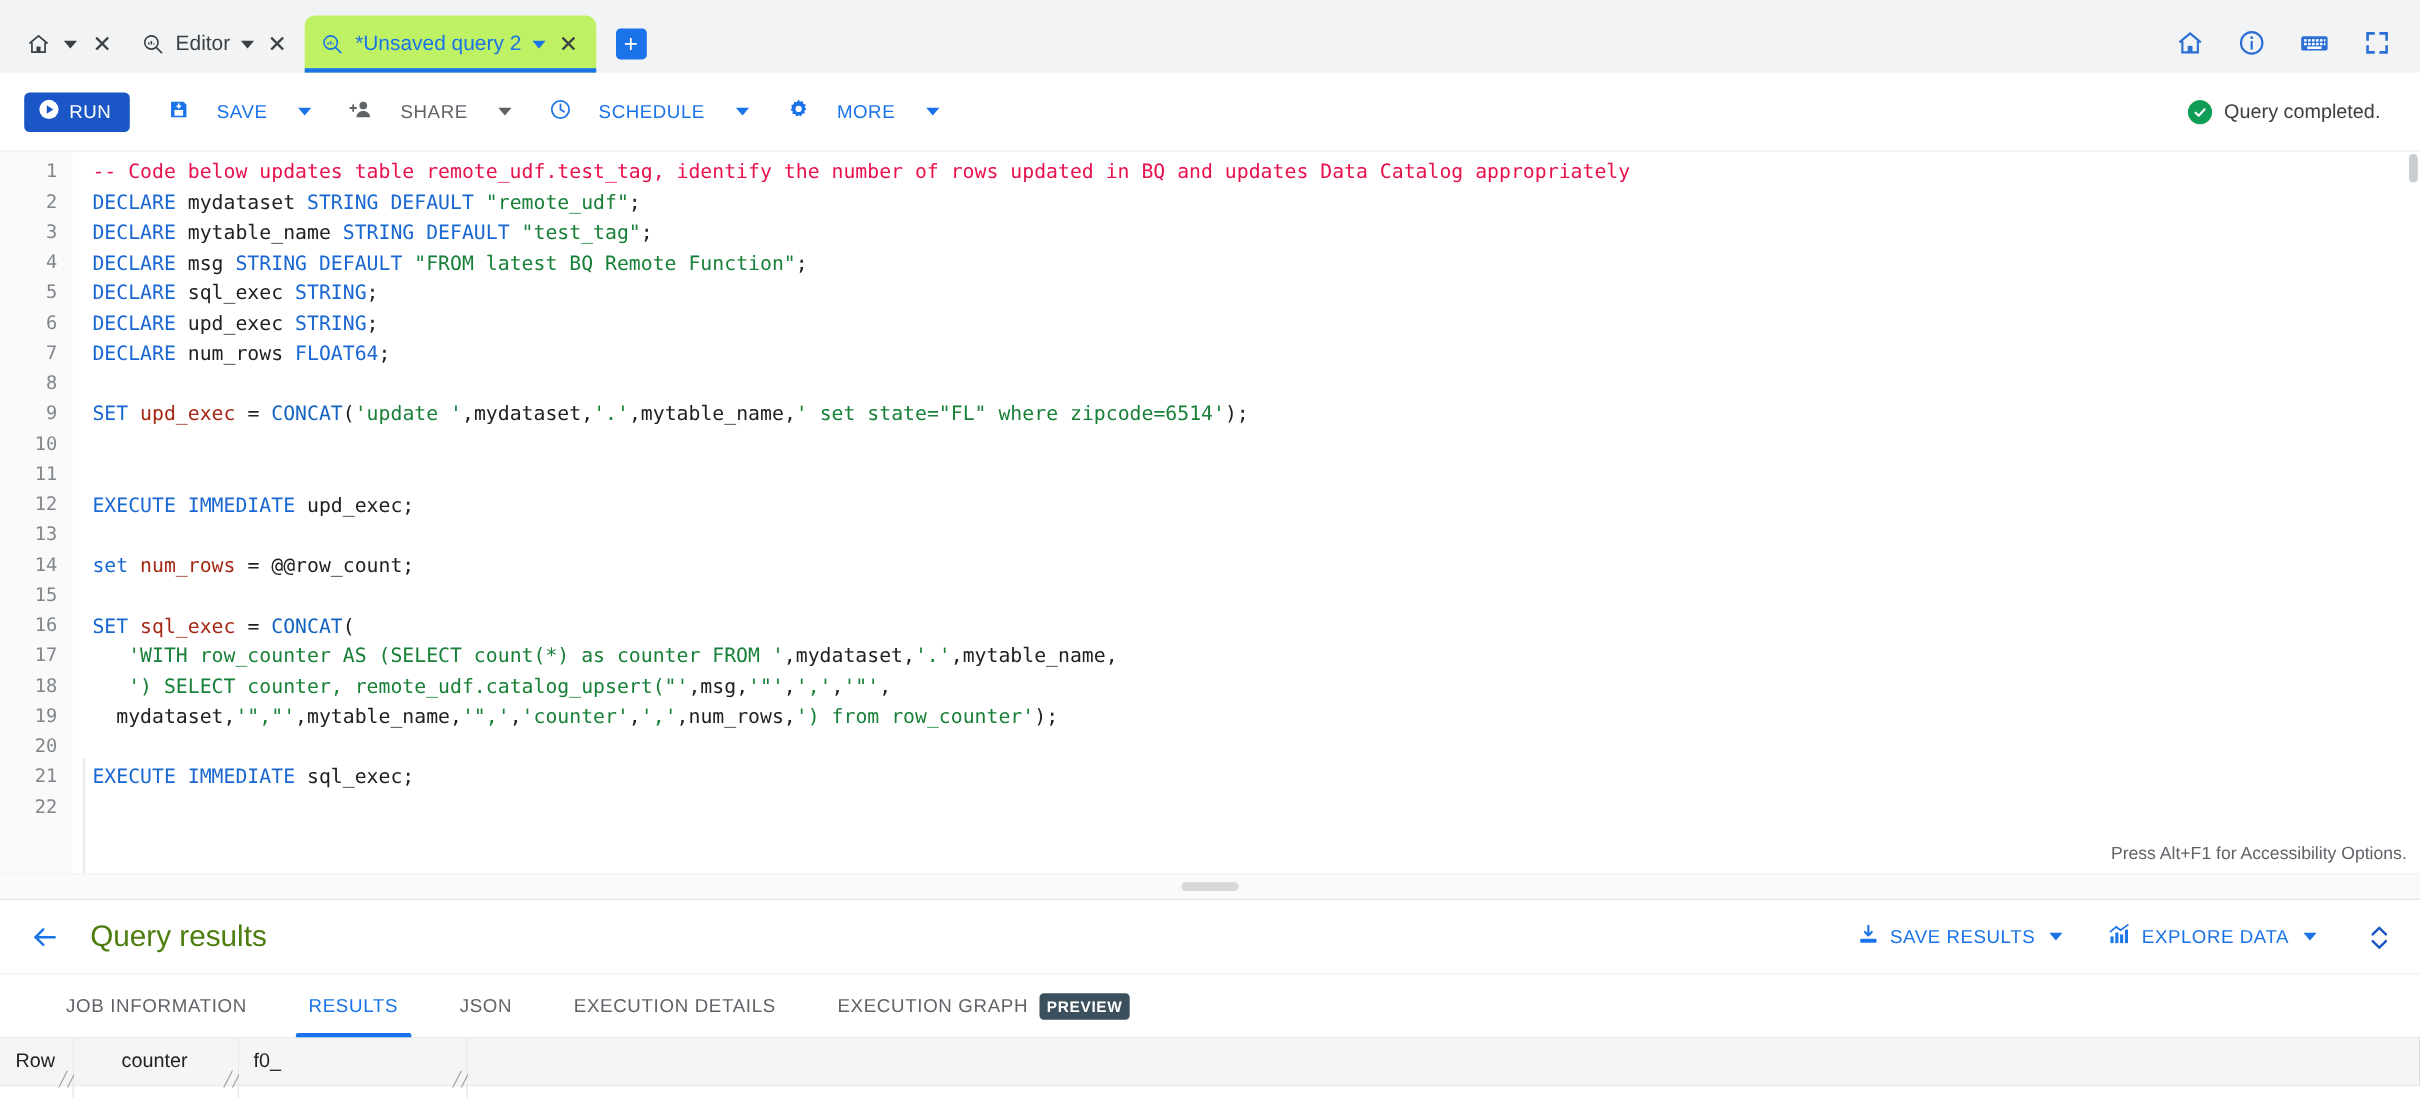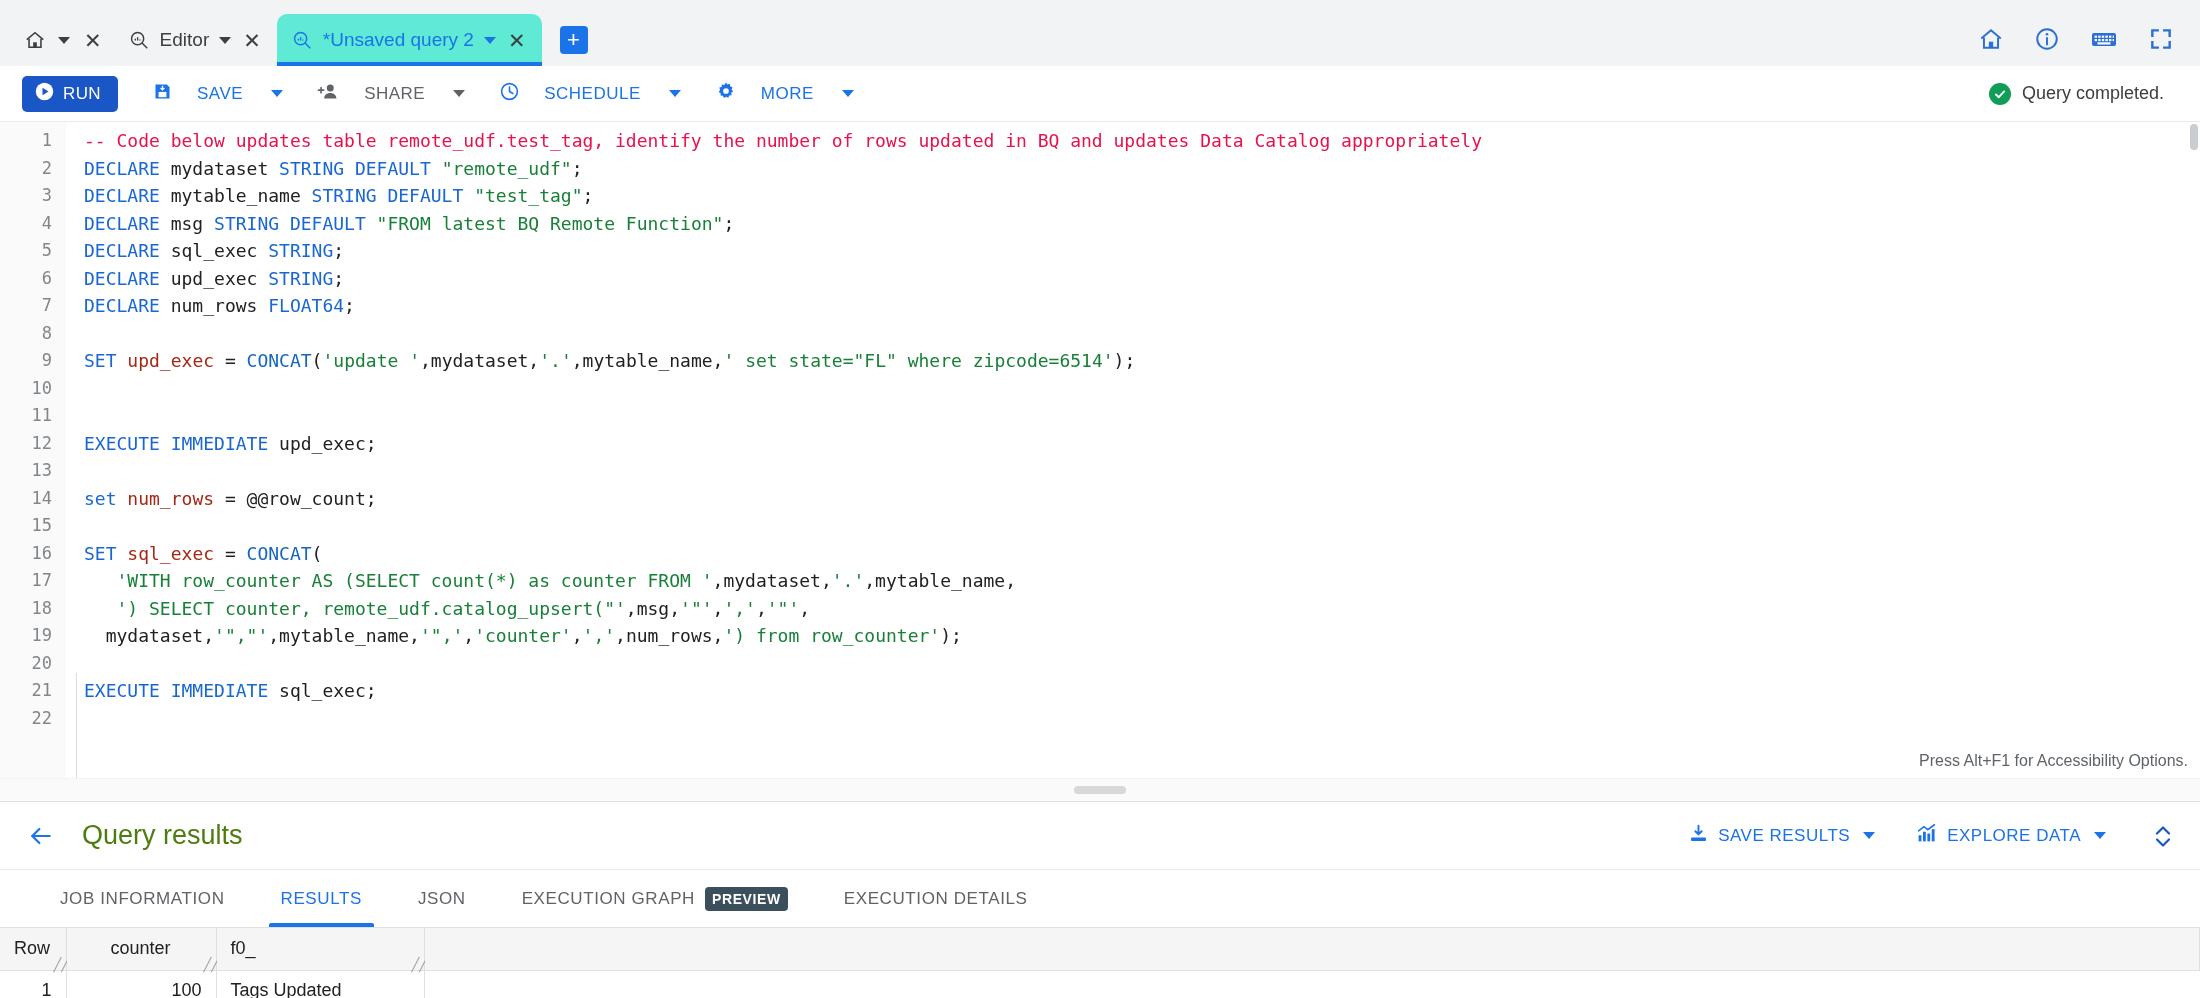--- a/index.html
+++ b/index.html
@@ -30,21 +30,21 @@
     padding: 0 14px;
     border-radius: 10px 10px 0 0;
     font-size: 19px;
     color: #3c4043;
     cursor: pointer;
     position: relative;
     white-space: nowrap;
   }
   .tab.home { padding: 0 10px; gap: 12px; }
   .tab.active {
-    background: #5eead4;
+    background: #bef264;
     color: #1a73e8;
   }
   .tab.active::after {
     content: "";
     position: absolute;
     left: 0; right: 0; bottom: 0;
     height: 4px;
     background: #1a73e8;
   }
   .tab-icon { display: inline-flex; align-items: center; justify-content: center; width: 22px; height: 22px; flex: 0 0 auto; }
@@ -82,21 +82,21 @@
     margin-left: auto;
     display: flex;
     align-items: center;
     gap: 30px;
     padding: 0 26px 14px 0;
   }
   .hdr-icon { cursor: pointer; display: inline-flex; }
 
   
   .toolbar {
-    height: 56px;
+    height: 72px;
     background: #fff;
     border-bottom: 1px solid #e8eaed;
     display: flex;
     align-items: center;
     padding: 0 22px;
     gap: 0;
   }
   .run-btn {
     background: #1a56c5;
     color: #fff;
@@ -602,25 +602,25 @@
     <div class="rtab">
       <span>JOB INFORMATION</span>
     </div>
     <div class="rtab active">
       <span>RESULTS</span>
     </div>
     <div class="rtab">
       <span>JSON</span>
     </div>
     <div class="rtab">
+      <span>EXECUTION DETAILS</span>
+    </div>
+    <div class="rtab">
       <span>EXECUTION GRAPH</span>
       <span class="preview-badge">PREVIEW</span>
-    </div>
-    <div class="rtab">
-      <span>EXECUTION DETAILS</span>
     </div>
   </div>
 
 <table class="results-table">
   <thead>
     <tr id="table-head-row">
         <th style="width: 66px;">Row<span class="col-resize">╱╱</span></th>
         <th style="width: 150px; padding-left: 44px;">counter<span class="col-resize">╱╱</span></th>
         <th style="width: 208px;">f0_<span class="col-resize">╱╱</span></th>
         <th></th>

